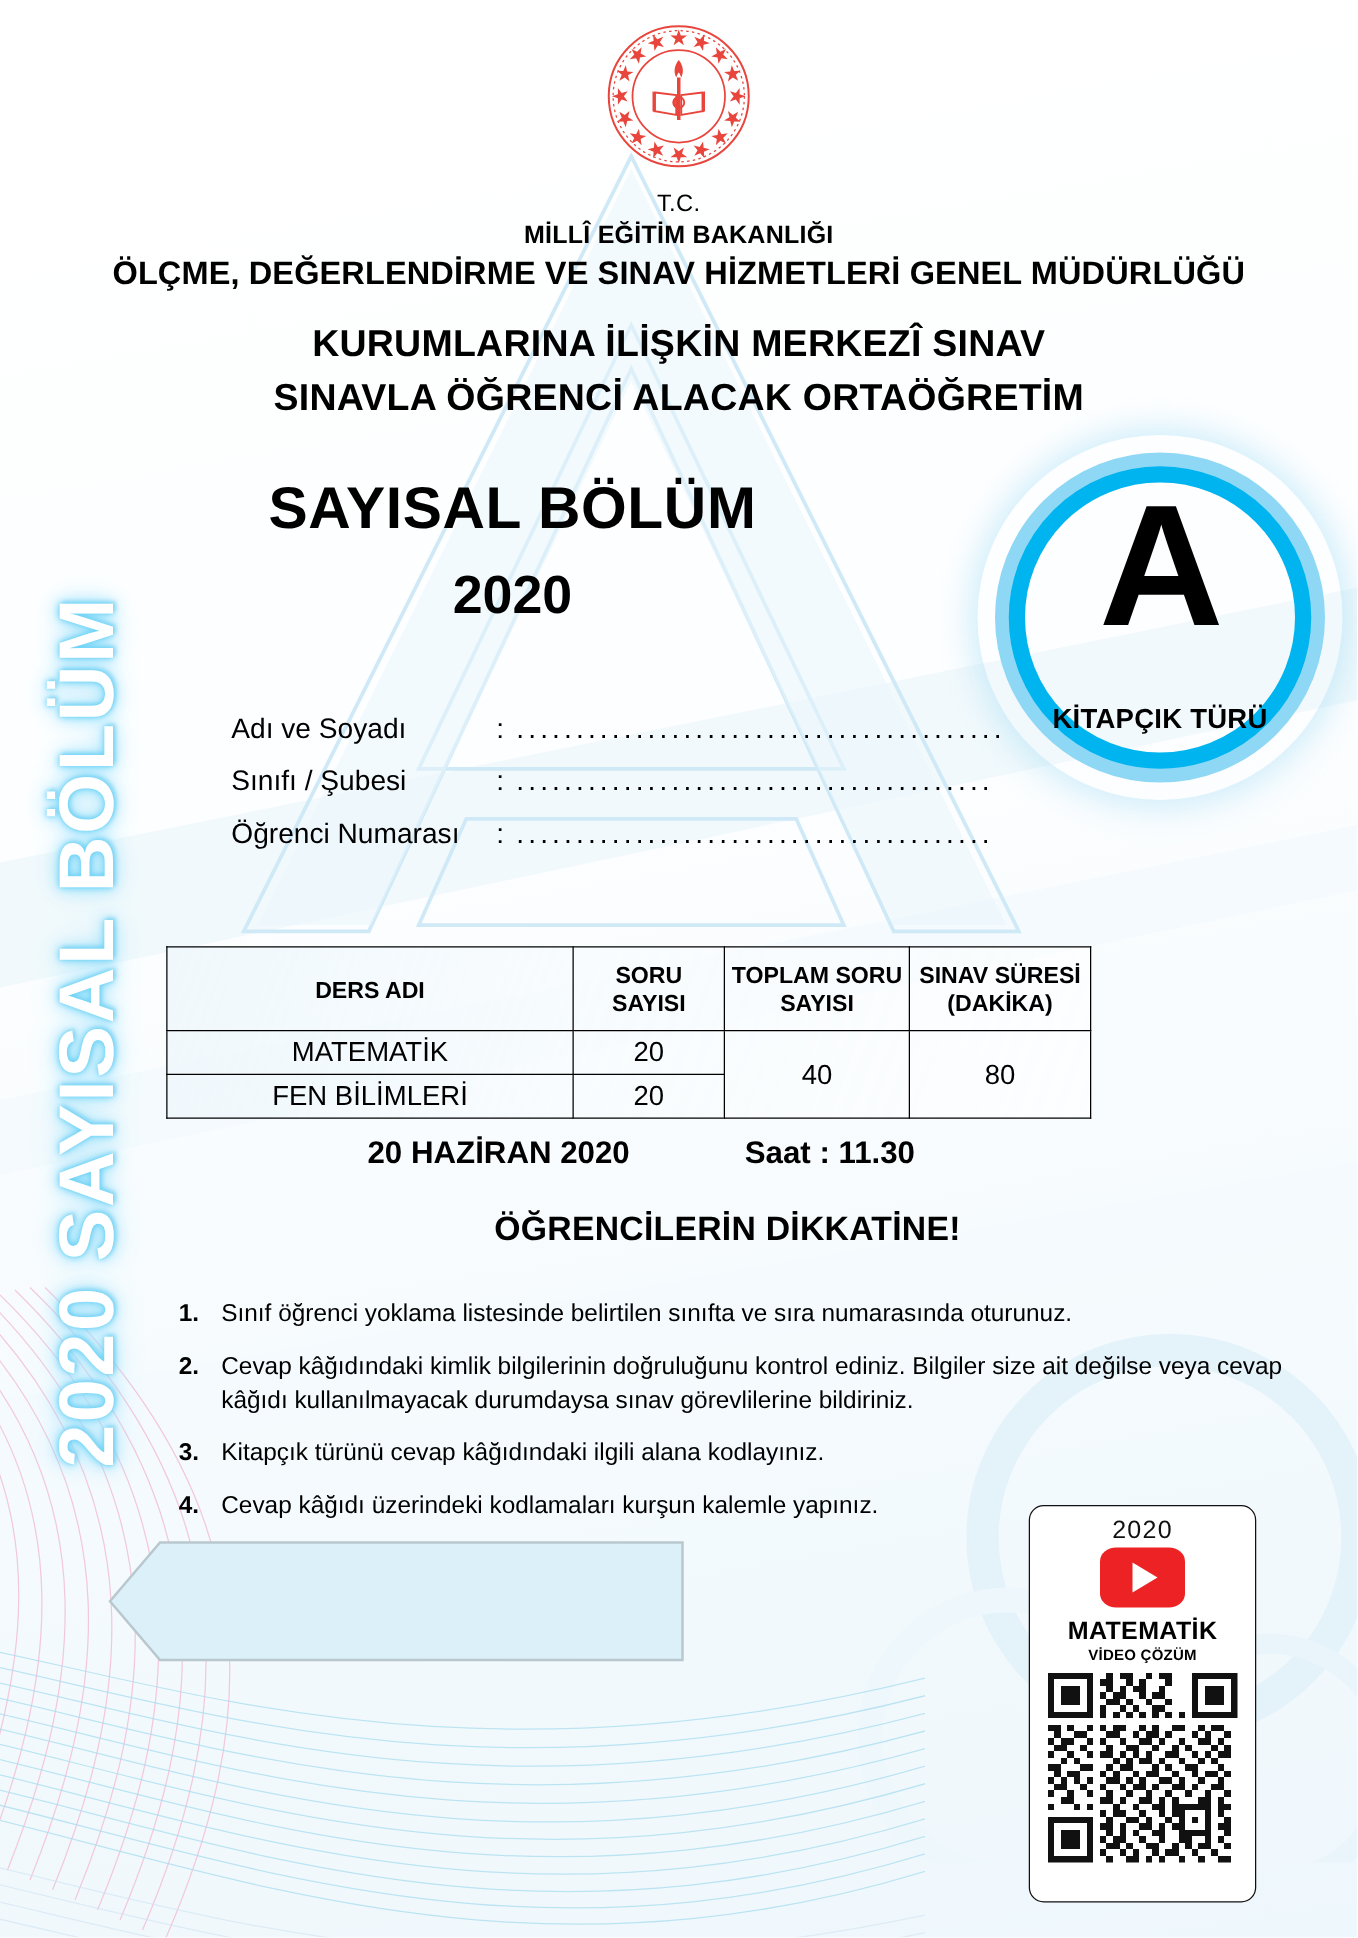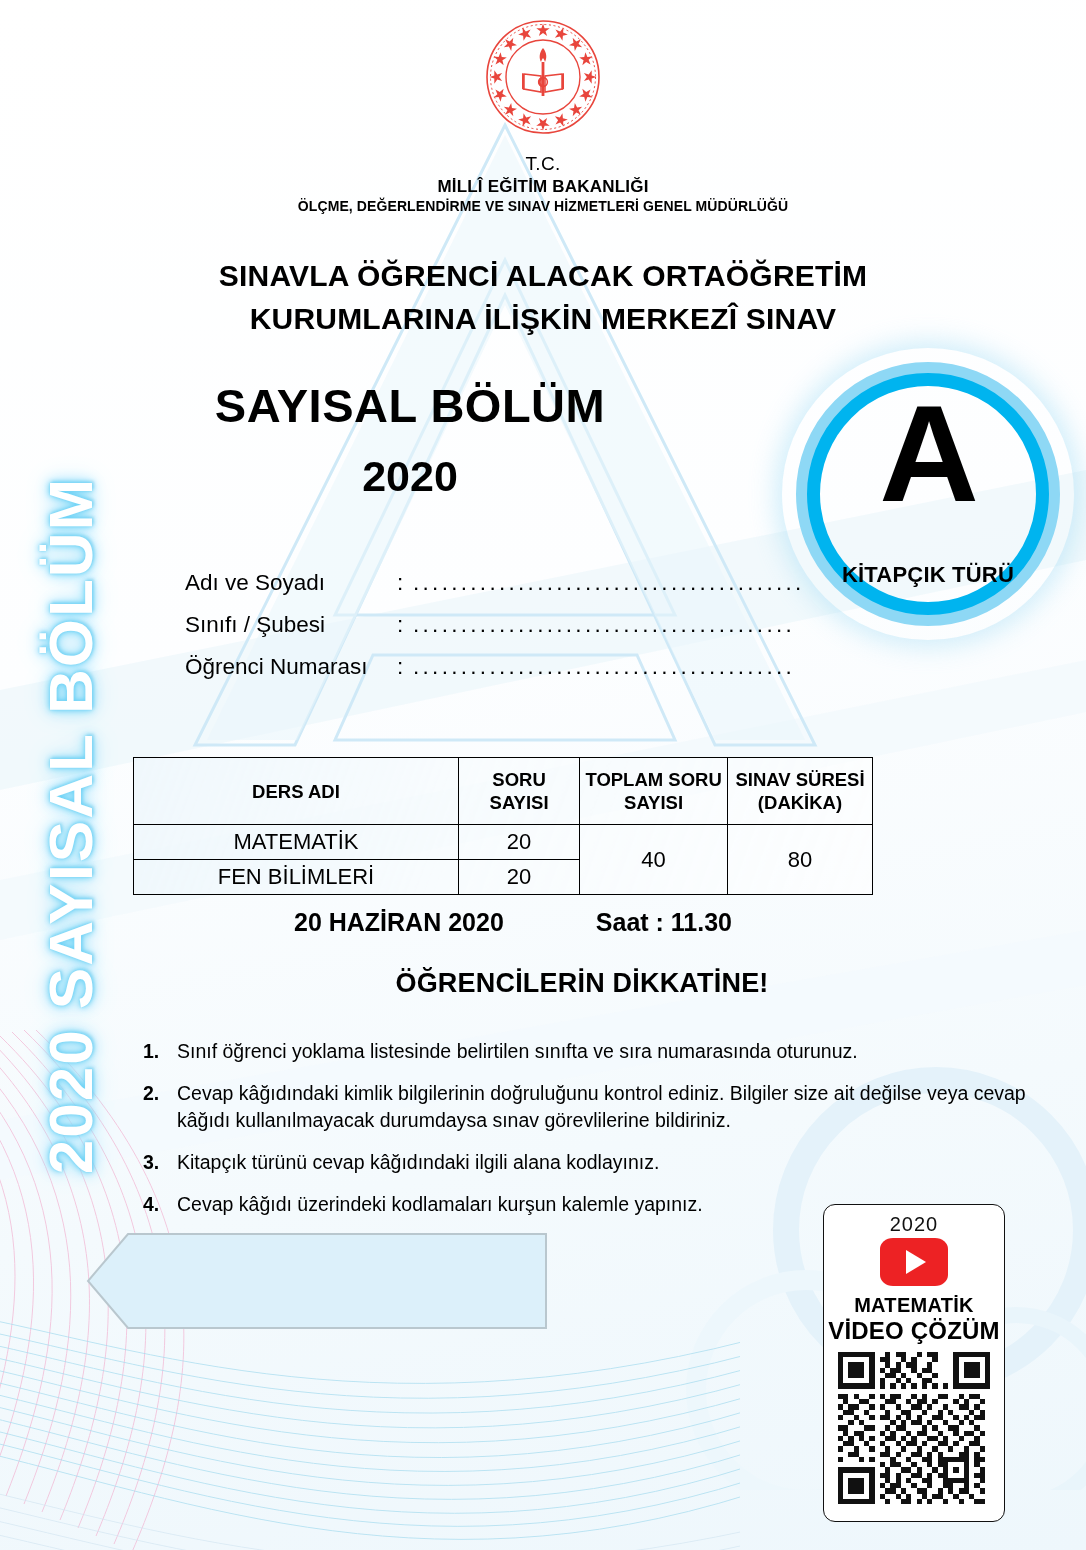--- a/index.html
+++ b/index.html
@@ -84,22 +84,22 @@
   }
 
   .org-block {
     position: absolute;
     left: 0; right: 0;
     top: 152px;
     text-align: center;
     line-height: 1.28;
   }
   .org-tc     { font-size: 19px; font-weight: normal; letter-spacing: .3px; }
-  .org-meb    { font-size: 17px; font-weight: bold; letter-spacing: .2px; }
-  .org-dept   { font-size: 14px; font-weight: bold; letter-spacing: .1px; }
+  .org-meb    { font-size: 20px; font-weight: bold; letter-spacing: .2px; }
+  .org-dept   { font-size: 26px; font-weight: bold; letter-spacing: .1px; }
 
   .exam-name {
     position: absolute;
     left: 0; right: 0;
     top: 255px;
     text-align: center;
     font-size: 30px;
     font-weight: bold;
     line-height: 1.42;
     letter-spacing: .2px;
@@ -347,21 +347,21 @@
     border-bottom: 12px solid transparent;
     border-left: 20px solid #fff;
     margin-left: 4px;
   }
   .qr-title {
     font-size: 20px;
     font-weight: bold;
     letter-spacing: .3px;
   }
   .qr-sub {
-    font-size: 24px;
+    font-size: 12px;
     font-weight: bold;
     letter-spacing: .2px;
     margin-bottom: 7px;
   }
   .qr-code { width: 152px; height: 152px; }
 </style>
 </head>
 <body>
 
 <div class="page">
@@ -477,22 +477,22 @@
       </svg>
     </div>
 
     <div class="org-block">
       <div class="org-tc">T.C.</div>
       <div class="org-meb">MİLLÎ EĞİTİM BAKANLIĞI</div>
       <div class="org-dept">ÖLÇME, DEĞERLENDİRME VE SINAV HİZMETLERİ GENEL MÜDÜRLÜĞÜ</div>
     </div>
 
     <div class="exam-name">
+      <div>KURUMLARINA İLİŞKİN MERKEZÎ SINAV</div>
       <div>SINAVLA ÖĞRENCİ ALACAK ORTAÖĞRETİM</div>
-      <div>KURUMLARINA İLİŞKİN MERKEZÎ SINAV</div>
     </div>
 
     <div class="section-title">SAYISAL BÖLÜM</div>
     <div class="section-year">2020</div>
 
     <div class="booklet">
       <div class="glow"></div>
       <div class="ring-outer"></div>
       <div class="ring-inner"></div>
       <div class="booklet-letter">A</div>

